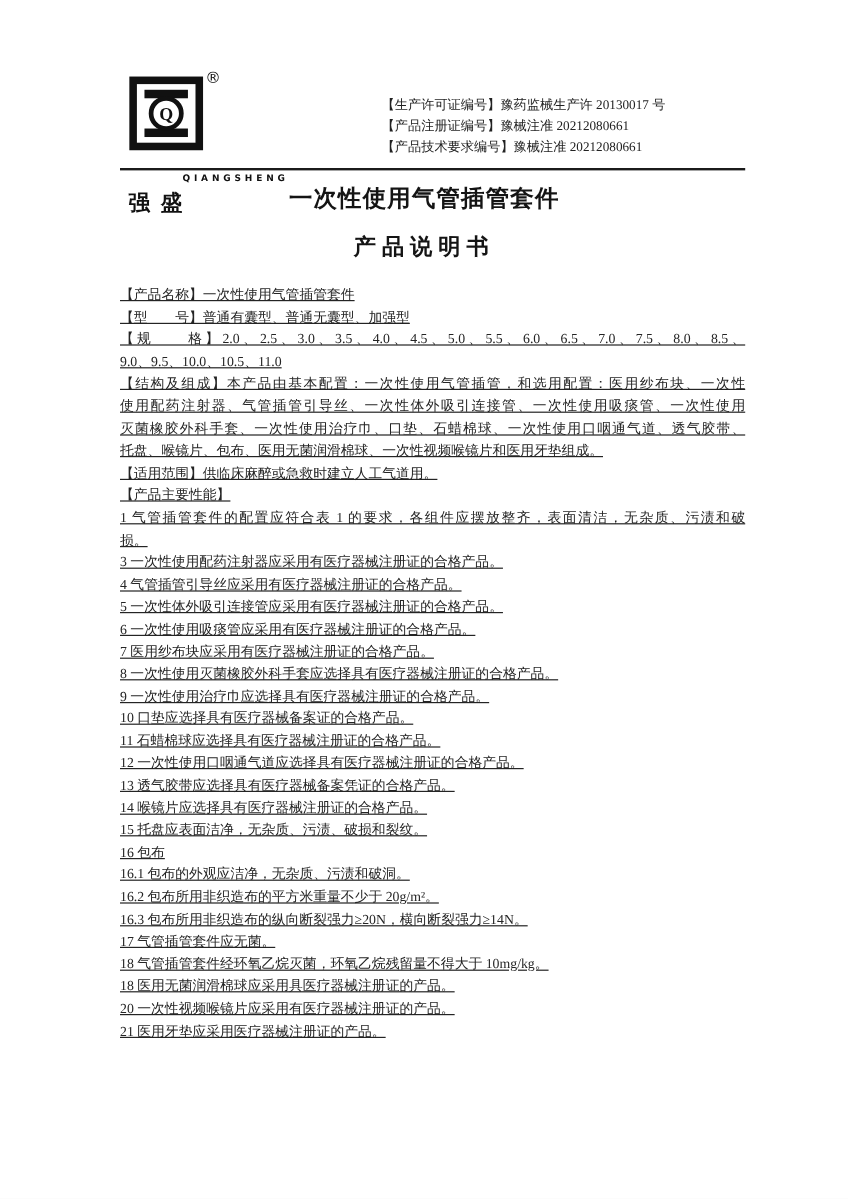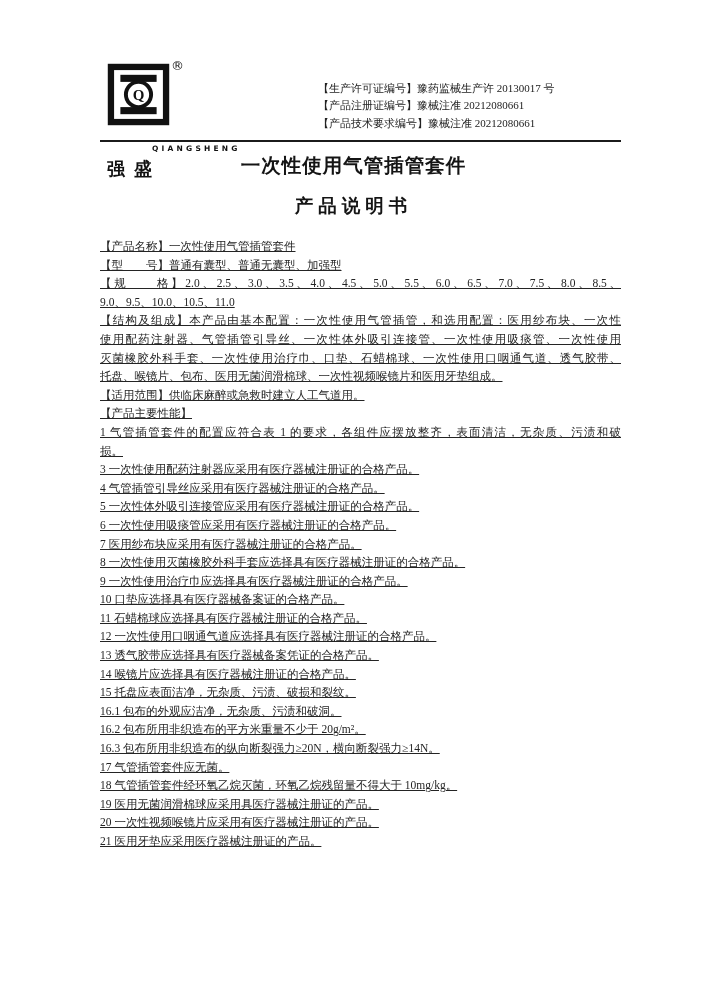--- a/index.html
+++ b/index.html
@@ -107,23 +107,24 @@
       <div class="line">6 一次性使用吸痰管应采用有医疗器械注册证的合格产品。</div>
       <div class="line">7 医用纱布块应采用有医疗器械注册证的合格产品。</div>
       <div class="line">8 一次性使用灭菌橡胶外科手套应选择具有医疗器械注册证的合格产品。</div>
       <div class="line">9 一次性使用治疗巾应选择具有医疗器械注册证的合格产品。</div>
       <div class="line">10 口垫应选择具有医疗器械备案证的合格产品。</div>
       <div class="line">11 石蜡棉球应选择具有医疗器械注册证的合格产品。</div>
       <div class="line">12 一次性使用口咽通气道应选择具有医疗器械注册证的合格产品。</div>
       <div class="line">13 透气胶带应选择具有医疗器械备案凭证的合格产品。</div>
       <div class="line">14 喉镜片应选择具有医疗器械注册证的合格产品。</div>
       <div class="line">15 托盘应表面洁净，无杂质、污渍、破损和裂纹。</div>
+      <div class="line">16 包布</div>
       <div class="line">16.1 包布的外观应洁净，无杂质、污渍和破洞。</div>
       <div class="line">16.2 包布所用非织造布的平方米重量不少于 20g/m²。</div>
       <div class="line">16.3 包布所用非织造布的纵向断裂强力≥20N，横向断裂强力≥14N。</div>
       <div class="line">17 气管插管套件应无菌。</div>
       <div class="line">18 气管插管套件经环氧乙烷灭菌，环氧乙烷残留量不得大于 10mg/kg。</div>
-      <div class="line">19 医用无菌润滑棉球应采用具医疗器械注册证的产品。</div>
+      <div class="line">18 医用无菌润滑棉球应采用具医疗器械注册证的产品。</div>
       <div class="line">20 一次性视频喉镜片应采用有医疗器械注册证的产品。</div>
       <div class="line">21 医用牙垫应采用医疗器械注册证的产品。</div>
     </div>
 
 </div>
 
 </body></html>

